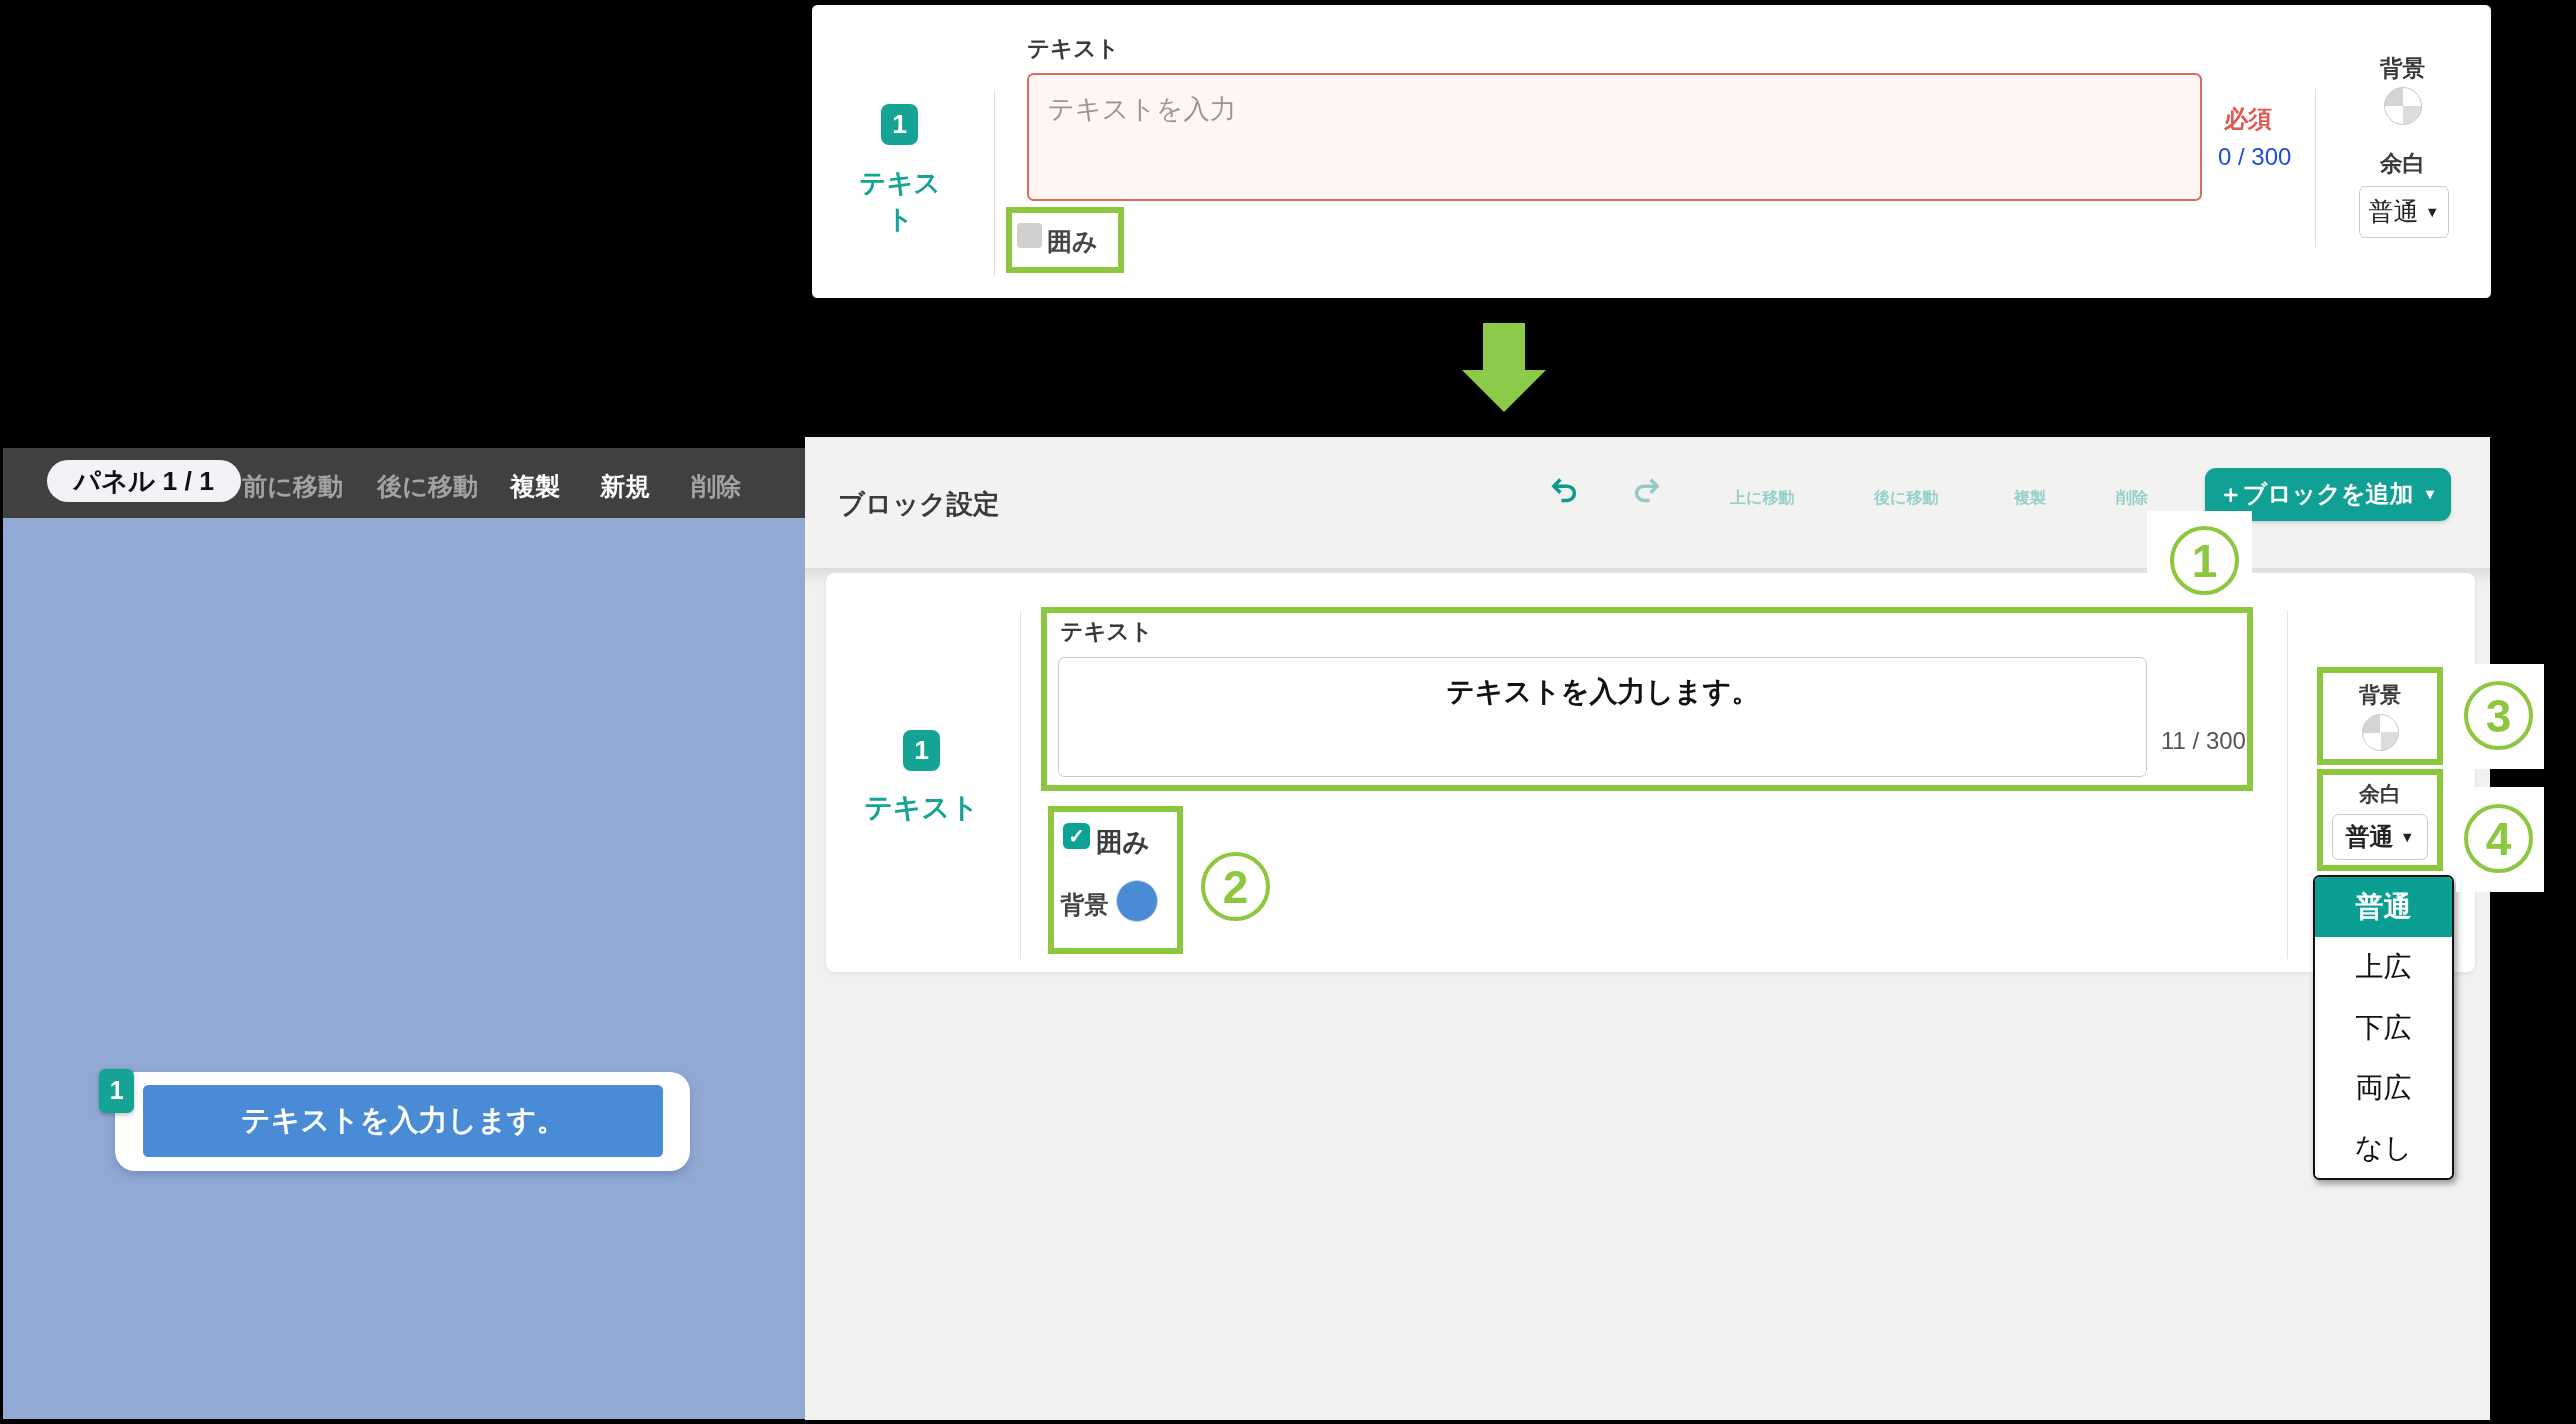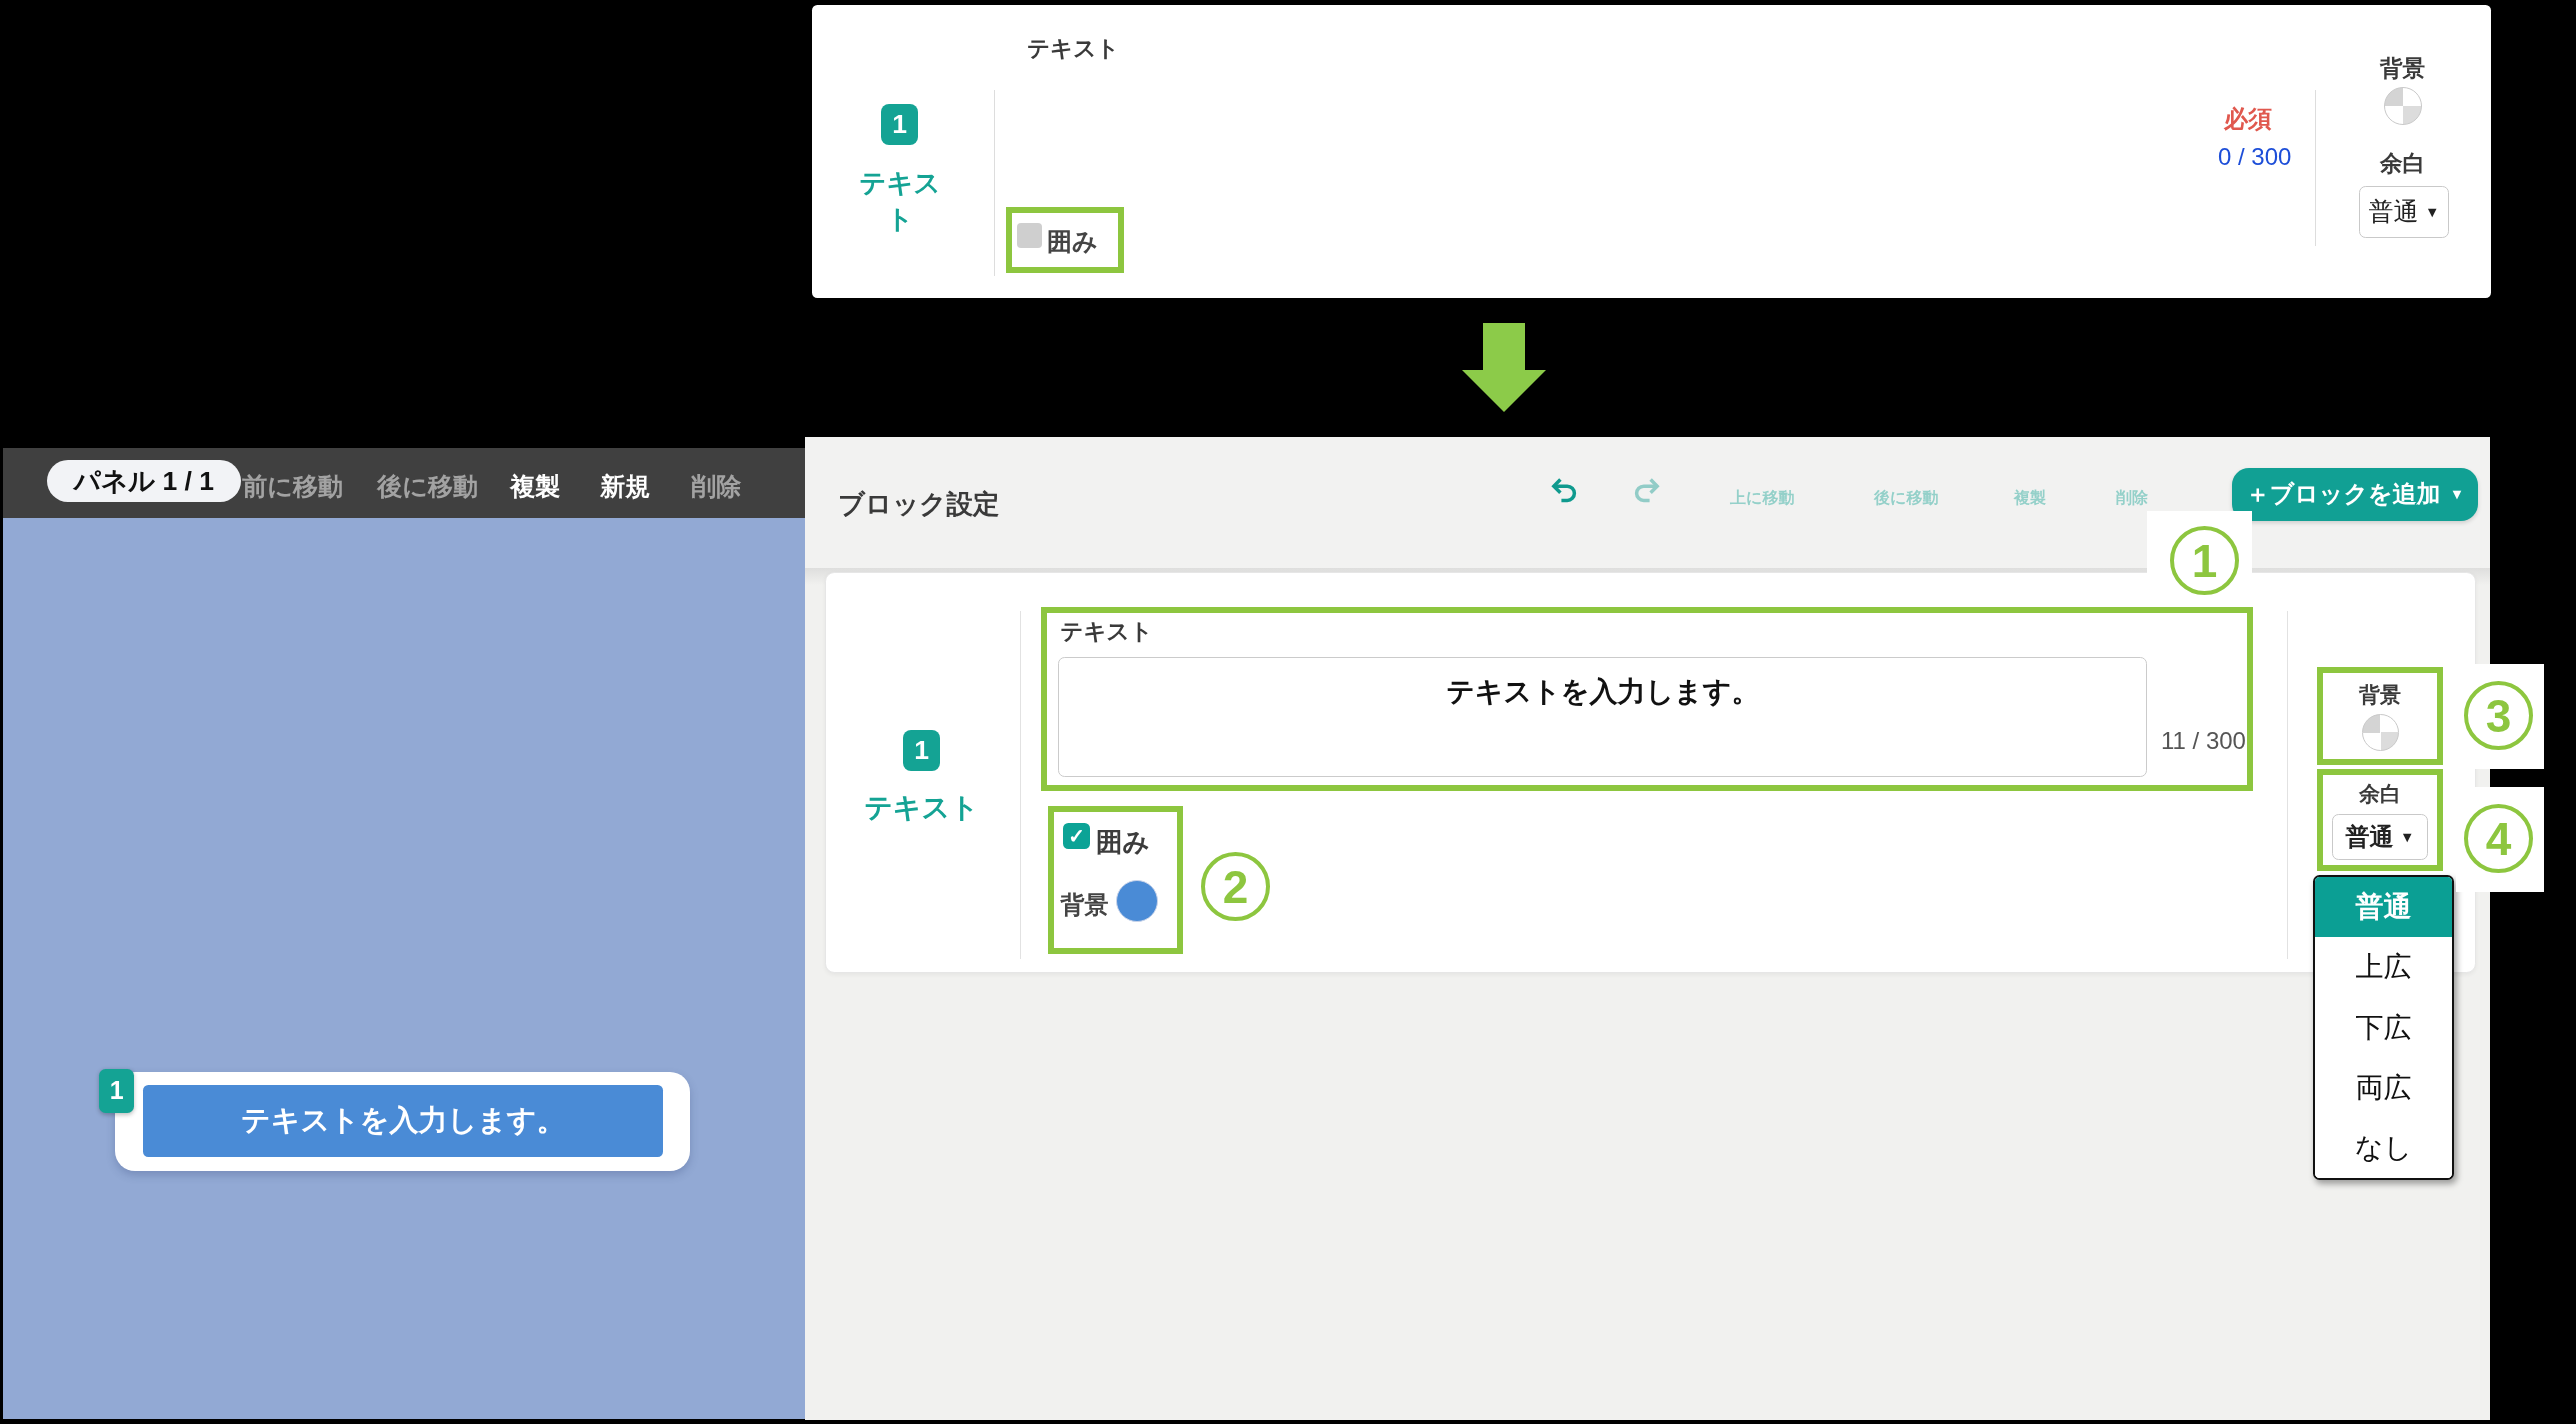--- a/index.html
+++ b/index.html
@@ -66,23 +66,23 @@
 
   .main-header { left: 805px; top: 437px; width: 1685px; height: 148px; background: #f2f2f1; }
   .header-shadow { left: 805px; top: 568px; width: 1685px; height: 17px;
     background: linear-gradient(180deg, #dededd, #f1f1ef); }
   .mh-title { left: 33px; top: 49px; font-size: 26.5px; font-weight: bold; color: #3a3a3a; }
   .icon-btn { top: 36px; width: 35px; height: 35px; }
   .mh-undo { left: 743px; }
   .mh-redo { left: 823px; opacity: .42; }
   .mh-item { top: 51px; font-size: 16px; font-weight: bold; color: #14a394; opacity: .42; }
   .mh-add-btn { left: 1400px; top: 30.5px; width: 246px; height: 53px; background: #11a094;
-    border-radius: 17px; color: #fff; font-weight: bold; font-size: 24px;
+    border-radius: 11px; color: #fff; font-weight: bold; font-size: 24px;
     display: flex; align-items: center; justify-content: center; gap: 9.3px;
-    box-shadow: 0 2px 4px rgba(0,0,0,.15); margin-left: 27px; }
+    box-shadow: 0 2px 4px rgba(0,0,0,.15); }
   .mh-add-btn .caret { color: #fff; }
 
   .main-bg { left: 805px; top: 568px; width: 1685px; height: 852px; background: #f1f1ef; }
   .card { left: 825px; top: 572px; width: 1651px; height: 401px; background: #fff;
     border: 0.7px solid #e6e6e6; border-radius: 9.3px; box-shadow: 0 1.3px 4px rgba(0,0,0,.05); }
   .card-badge { left: 77px; top: 157px; width: 37px; height: 41px; font-size: 26.5px; }
   .card-type { left: 36px; top: 216px; width: 119px; text-align: center; color: #14a394;
     font-weight: bold; font-size: 28px; }
   .card-vline1 { left: 194px; top: 38px; height: 348px; background: #e2e2e2; }
   .card-vline2 { left: 1461px; top: 38px; height: 348px; background: #e2e2e2; }
@@ -132,20 +132,23 @@
 <body>
 
 <div id="stage">
 
   <div class="abs top-panel">
     <div class="abs badge-teal tp-badge">1</div>
     <div class="abs tp-type">テキスト</div>
     <div class="abs vline tp-vline1"></div>
 
     <div class="abs tp-flabel">テキスト</div>
+    <div class="abs tp-textarea">
+      <span class="tp-placeholder">テキストを入力</span>
+    </div>
     <div class="abs tp-required">必須</div>
     <div class="abs tp-counter">0 / 300</div>
 
     <div class="abs gbox tp-kakomi-box">
       <div class="abs cb-gray tp-cb"></div>
       <div class="abs tp-kakomi-label">囲み</div>
     </div>
 
     <div class="abs vline tp-vline2"></div>
     <div class="abs lbl-sm tp-bg-label">背景</div>

